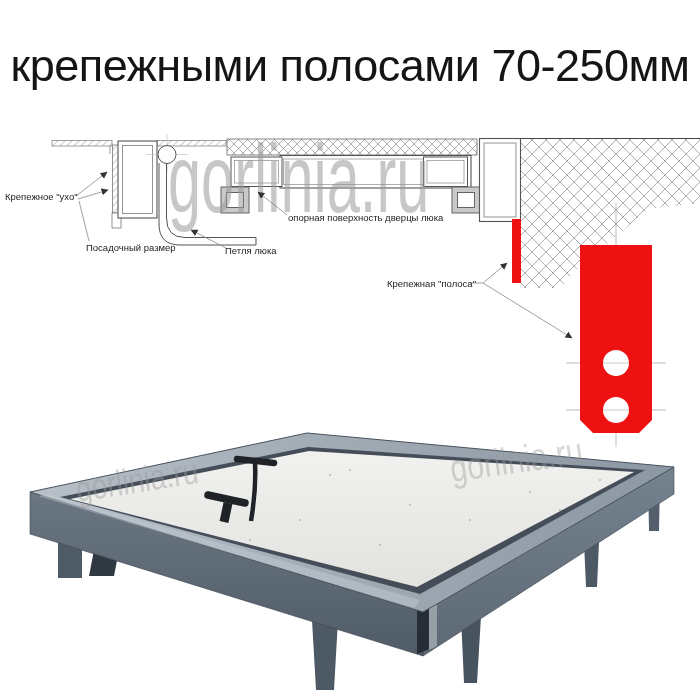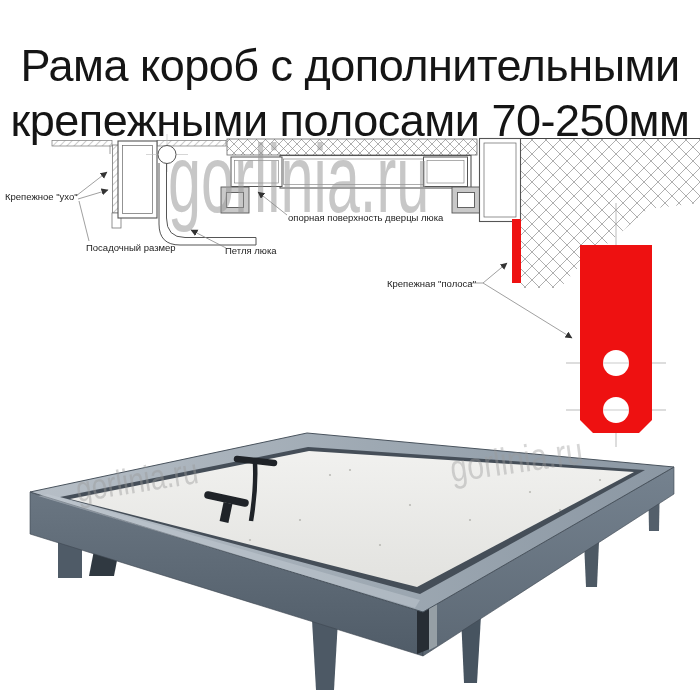--- a/index.html
+++ b/index.html
@@ -12,21 +12,20 @@
   svg text{font-family:"Liberation Sans",sans-serif;}
   .dlabel{font-size:9.5px;fill:#222222;}
   .wm{fill:#9a9a9a;}
 </style>
 </head>
 <body>
 
 <div class="page">
 
   <h1 class="title">
-    <span>Рама короб с дополнительными</span>
     <span>крепежными полосами 70-250мм</span>
   </h1>
 
   <svg class="scene" width="700" height="700" viewBox="0 0 700 700">
     <defs>
       <pattern id="hA" width="5" height="5" patternUnits="userSpaceOnUse" patternTransform="rotate(45)">
         <line x1="0" y1="0" x2="0" y2="5" stroke="#9a9a9a" stroke-width="1"></line>
       </pattern>
       <pattern id="hX" width="9" height="9" patternUnits="userSpaceOnUse">
         <path d="M0,9 L9,0 M0,0 L9,9" stroke="#8d8d8d" stroke-width="0.7" fill="none"></path>

